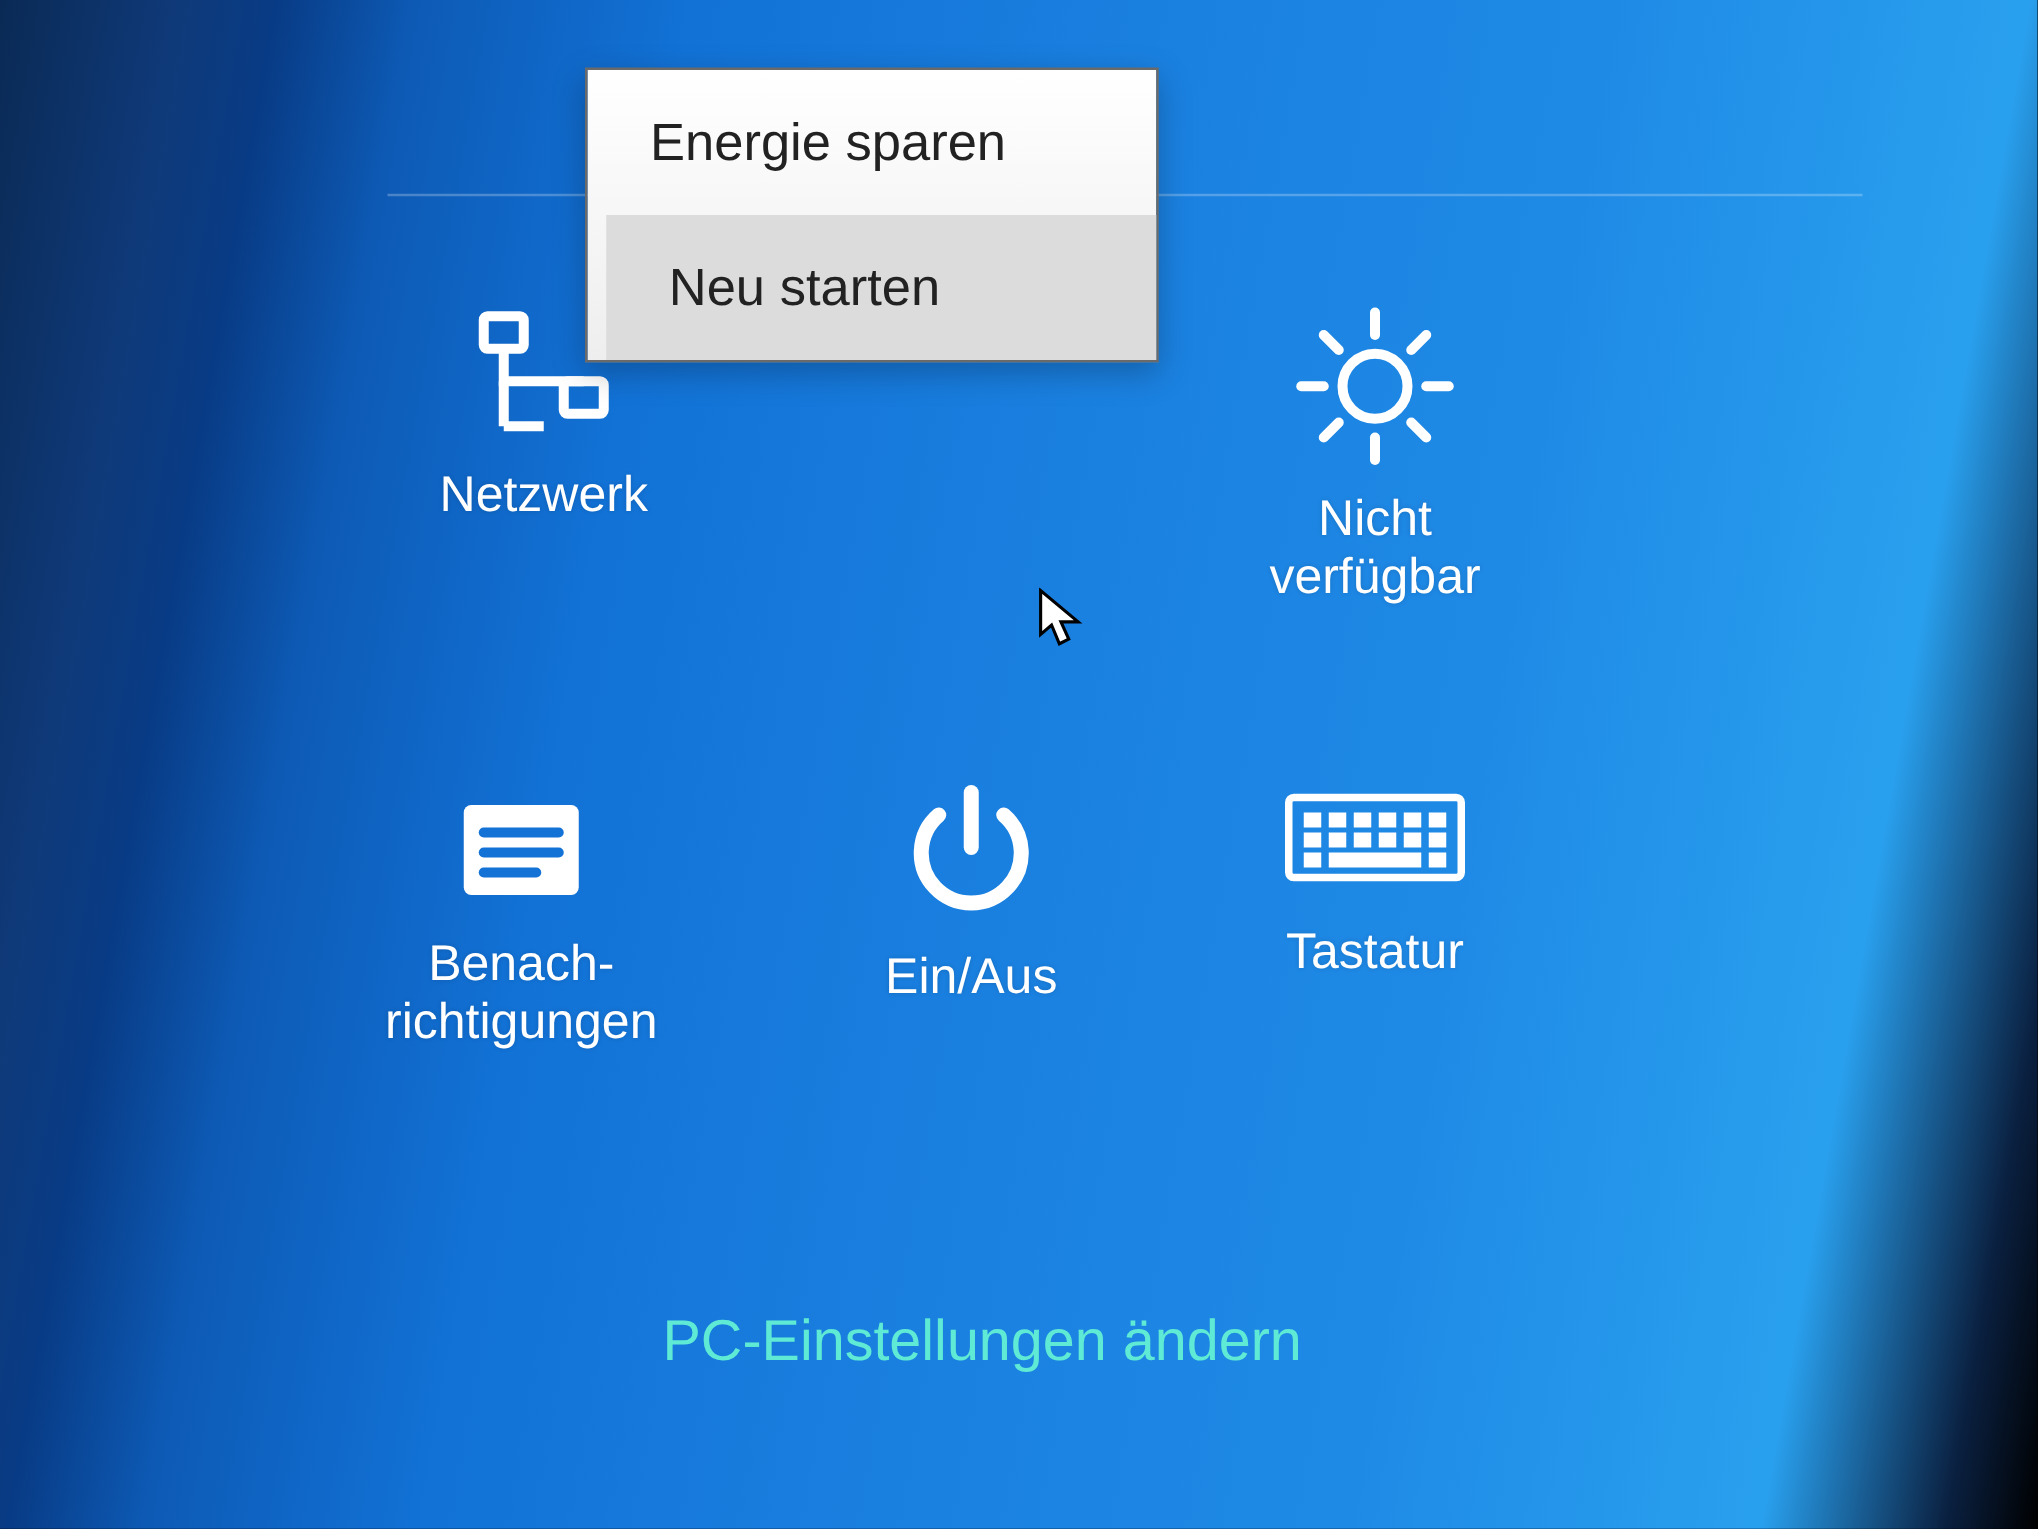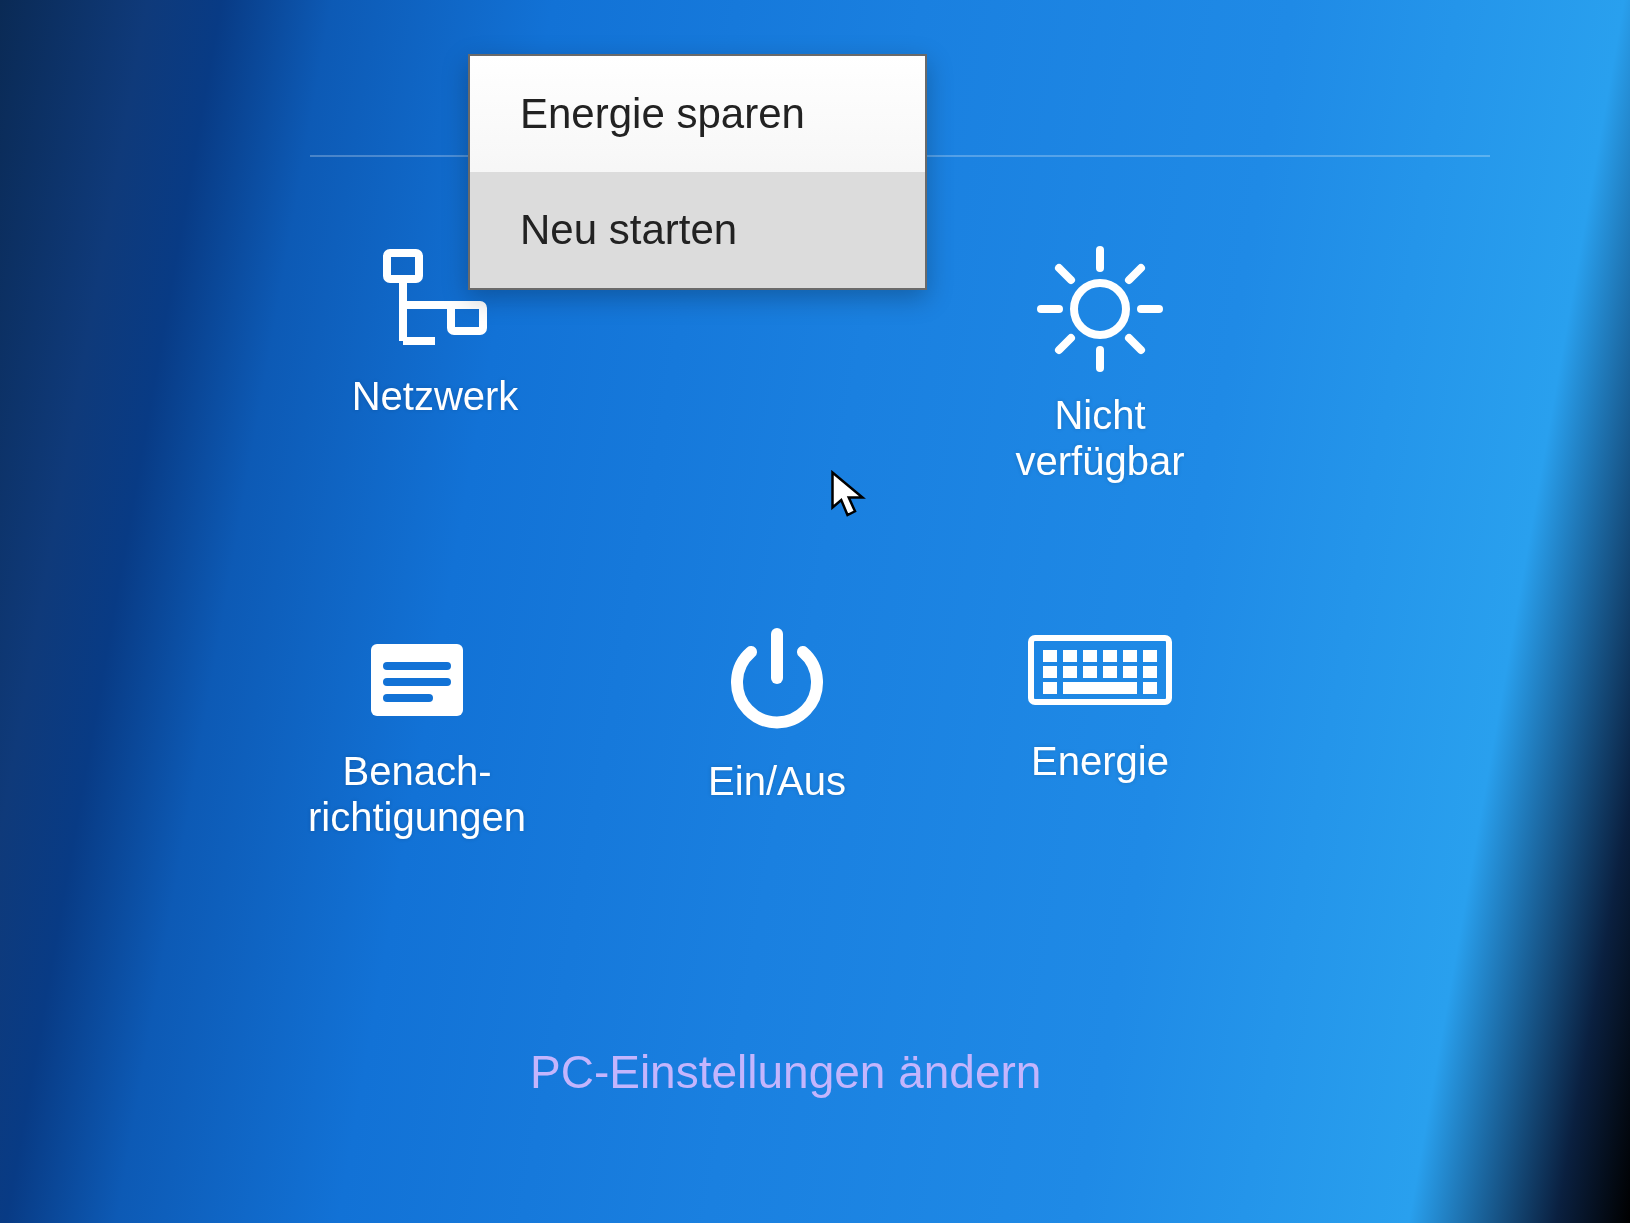--- a/index.html
+++ b/index.html
@@ -64,37 +64,38 @@
   }
   .power-menu .item {
     padding: 34px 50px;
     font-size: 42px;
     color: #222;
     font-weight: 400;
     cursor: default;
   }
   .power-menu .item.hover {
     background: #dcdcdc;
+    margin-left: 15px;
   }
 
   
   .cursor {
     position: absolute;
     left: 830px;
     top: 470px;
     width: 40px;
     height: 50px;
     pointer-events: none;
   }
 
   .settings-link {
     position: absolute;
     left: 530px;
     top: 1045px;
-    color: #c4b5fd;
+    color: #5eead4;
     font-size: 46px;
     font-weight: 400;
   }
 </style>
 </head>
 <body>
 
 <div class="photo-bg"></div>
 <div class="separator"></div>
 
@@ -168,21 +169,21 @@
         <rect x="38" y="46" width="14" height="12"></rect>
         <rect x="58" y="46" width="14" height="12"></rect>
         <rect x="78" y="46" width="14" height="12"></rect>
         <rect x="98" y="46" width="14" height="12"></rect>
         <rect x="118" y="46" width="14" height="12"></rect>
       <rect x="18" y="62" width="14" height="12"></rect>
         <rect x="38" y="62" width="74" height="12"></rect>
         <rect x="118" y="62" width="14" height="12"></rect>
     </g>
   </svg>
-  <div class="label">Energie</div>
+  <div class="label">Tastatur</div>
 </div>
 
 <div class="power-menu">
   <div class="item">Energie sparen</div>
   <div class="item hover">Neu starten</div>
 </div>
 
 <svg class="cursor" viewBox="0 0 32 40">
   <polygon points="2,2 2,30 9,24 14,36 20,33 15,22 26,22" fill="#fff" stroke="#000" stroke-width="2"></polygon>
 </svg>

